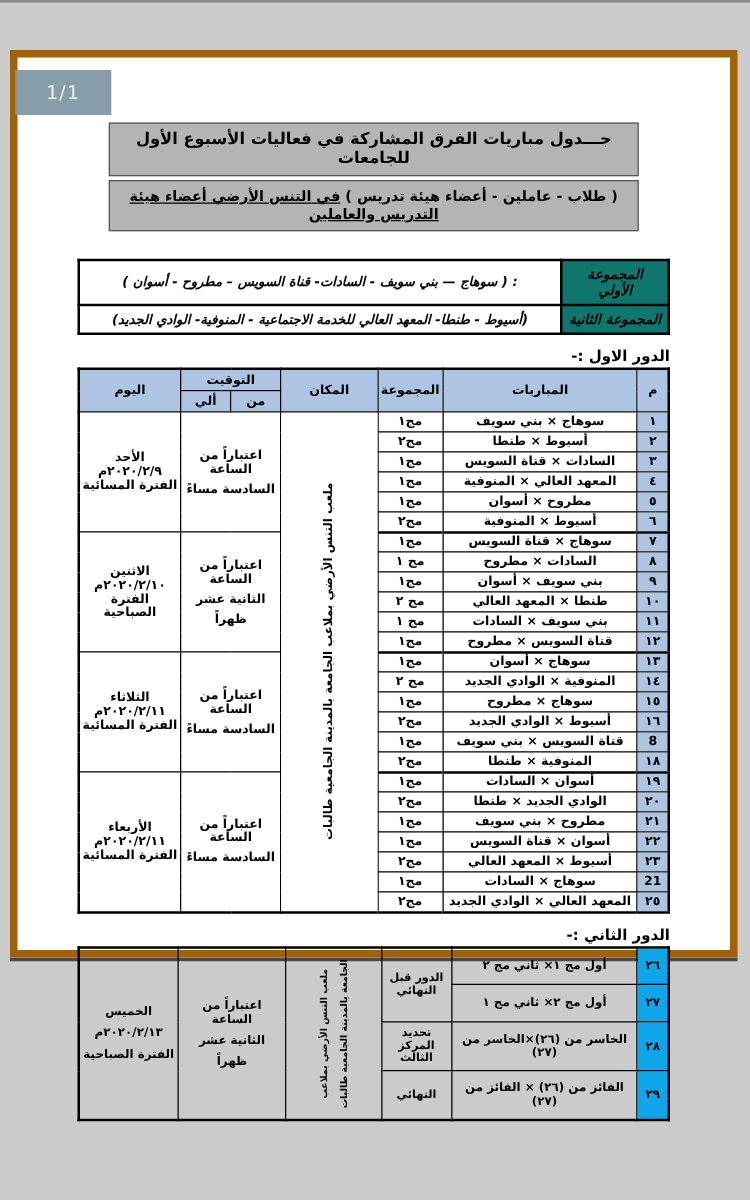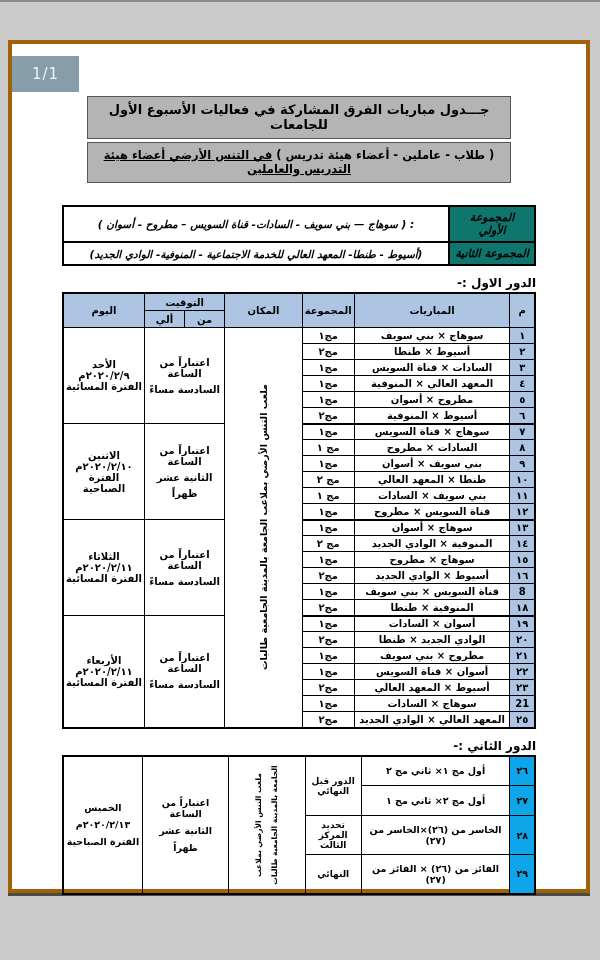--- a/index.html
+++ b/index.html
@@ -2,26 +2,26 @@
 <html lang="ar"><head>
 <meta charset="utf-8">
 <style>
   html,body{margin:0;padding:0;}
   body{
     width:600px;height:960px;position:relative;overflow:hidden;
     background:#cbcbcb;font-family:"DejaVu Sans",sans-serif;color:#000;
   }
   .top-line{position:absolute;top:0;left:0;right:0;height:2px;background:#8b8b8b;}
   .page{
-    position:absolute;left:8px;top:40px;width:582px;height:853px;
-    background:#ffffff;border:4px solid #a16207;box-sizing:border-box;
+    position:absolute;left:8px;top:40px;width:582px;height:726px;
+    background:#ffffff;border:6px solid #a16207;box-sizing:border-box;
     box-shadow:0 3px 0 #4a4a4a;
   }
   .page-badge{
-    position:absolute;left:12px;top:56px;width:67px;height:36px;z-index:6;
+    position:absolute;left:12px;top:56px;width:77px;height:36px;z-index:6;
     background:rgba(124,151,162,0.93);color:#eef3f5;
     display:flex;align-items:center;justify-content:center;
     font-size:15px;letter-spacing:1px;
   }
   .content{position:absolute;inset:0;direction:rtl;}
   .title-wrap{width:424px;margin:52px auto 0;text-align:center;}
   .title-box{
     background:#b4b4b4;border:1px solid #565656;
     padding:5px 4px 6px;font-weight:bold;font-size:13px;
   }

